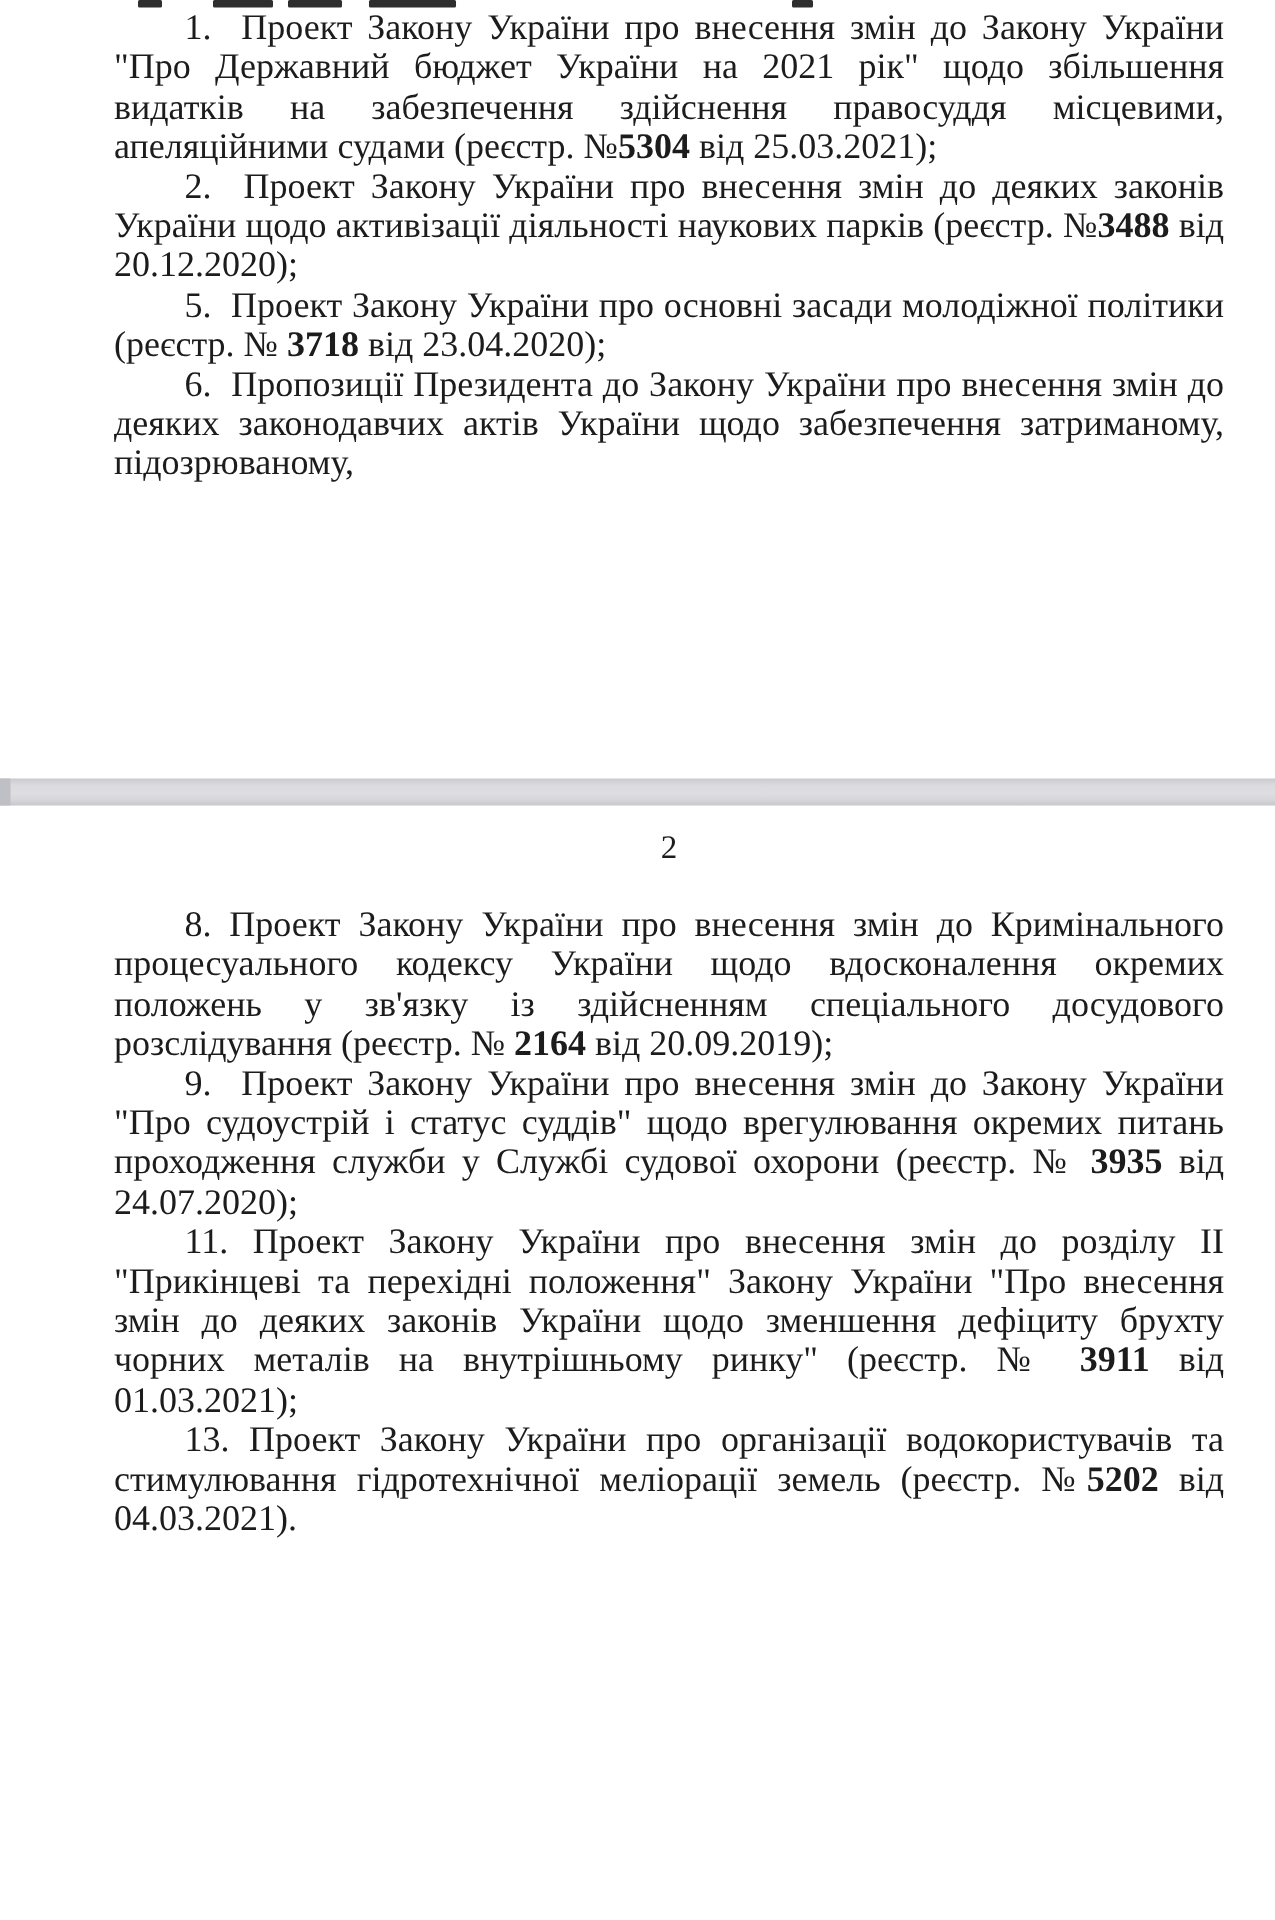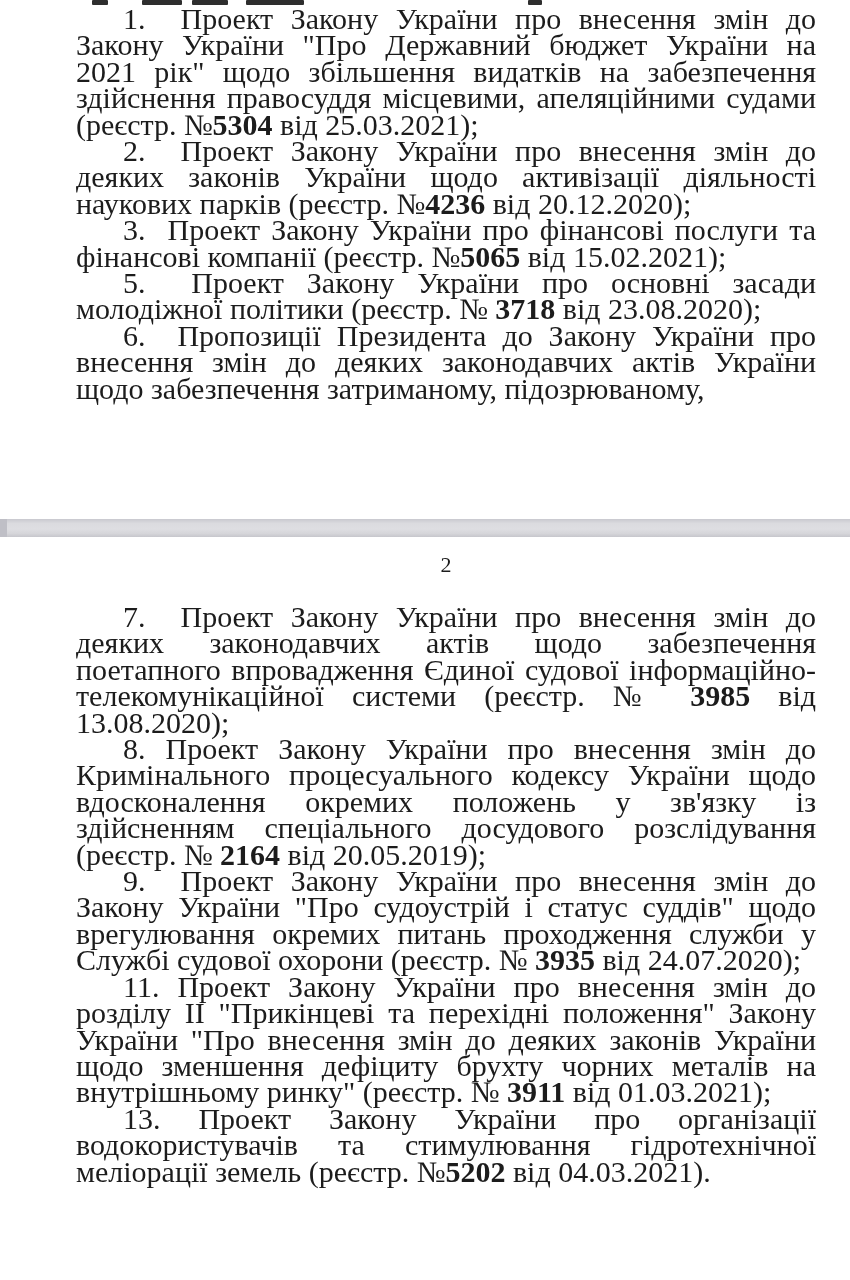--- a/index.html
+++ b/index.html
@@ -8,21 +8,21 @@
     background: #ffffff;
     overflow: hidden;
     position: relative;
     font-family: "Liberation Serif", "DejaVu Serif", serif;
   }
   .doc-text {
     position: absolute;
     left: 76px;
     width: 740px;
     color: #1c1c1c;
-    font-size: 30px;
+    font-size: 24px;
     line-height: 26.4px;
     text-align: justify;
   }
   .page1-text { top: 6px; }
   .page2-text { top: 604px; }
   .para { margin: 0; text-indent: 47px; }
   .para.noindent { text-indent: 0; }
   .para b { font-weight: bold; }
 
   
@@ -55,30 +55,28 @@
 <body>
 
 <div class="frag" style="left:92px;  width:16px;"></div>
 <div class="frag" style="left:142px; width:40px;"></div>
 <div class="frag" style="left:192px; width:36px;"></div>
 <div class="frag" style="left:246px; width:58px;"></div>
 <div class="frag" style="left:528px; width:14px;"></div>
 
 <div class="doc-text page1-text">
     <p class="para"><span>1.&nbsp; Проект Закону України про внесення змін до Закону України "Про Державний бюджет України на 2021 рік" щодо збільшення видатків на забезпечення здійснення правосуддя місцевими, апеляційними судами (реєстр. №</span><b>5304</b><span> від 25.03.2021);</span></p>
-    <p class="para"><span>2.&nbsp; Проект Закону України про внесення змін до деяких законів України щодо активізації діяльності наукових парків (реєстр. №</span><b>4236</b><span> від 20.12.2020);</span></p>
-    <p class="para"><span>3.&nbsp; Проект Закону України про фінансові послуги та фінансові компанії (реєстр. №</span><b>5065</b><span> від 15.02.2021);</span></p>
-    <p class="para"><span>5.&nbsp; Проект Закону України про основні засади молодіжної політики (реєстр. №&nbsp;</span><b>3718</b><span> від 23.08.2020);</span></p>
+    <p class="para"><span>2.&nbsp; Проект Закону України про внесення змін до деяких законів України щодо активізації діяльності наукових парків (реєстр. №</span><b>3488</b><span> від 20.12.2020);</span></p>
+    <p class="para"><span>5.&nbsp; Проект Закону України про основні засади молодіжної політики (реєстр. №&nbsp;</span><b>3718</b><span> від 23.04.2020);</span></p>
     <p class="para"><span>6.&nbsp; Пропозиції Президента до Закону України про внесення змін до деяких законодавчих актів України щодо забезпечення затриманому, підозрюваному,</span></p>
   </div>
 
 <div class="separator"></div>
 <div class="separator-left-cap"></div>
 
 <div class="page-number">2</div>
 
 <div class="doc-text page2-text">
-    <p class="para"><span>7.&nbsp; Проект Закону України про внесення змін до деяких законодавчих актів щодо забезпечення поетапного впровадження Єдиної судової інформаційно-телекомунікаційної системи (реєстр. №&nbsp;</span><b>3985</b><span> від 13.08.2020);</span></p>
-    <p class="para"><span>8.&nbsp;Проект Закону України про внесення змін до Кримінального процесуального кодексу України щодо вдосконалення окремих положень у зв'язку із здійсненням спеціального досудового розслідування (реєстр. №&nbsp;</span><b>2164</b><span> від 20.05.2019);</span></p>
+    <p class="para"><span>8.&nbsp;Проект Закону України про внесення змін до Кримінального процесуального кодексу України щодо вдосконалення окремих положень у зв'язку із здійсненням спеціального досудового розслідування (реєстр. №&nbsp;</span><b>2164</b><span> від 20.09.2019);</span></p>
     <p class="para"><span>9.&nbsp; Проект Закону України про внесення змін до Закону України "Про судоустрій і статус суддів" щодо врегулювання окремих питань проходження служби у Службі судової охорони (реєстр. №&nbsp;</span><b>3935</b><span> від 24.07.2020);</span></p>
     <p class="para"><span>11.&nbsp;Проект Закону України про внесення змін до розділу II "Прикінцеві та перехідні положення" Закону України "Про внесення змін до деяких законів України щодо зменшення дефіциту брухту чорних металів на внутрішньому ринку" (реєстр. №&nbsp;</span><b>3911</b><span> від 01.03.2021);</span></p>
     <p class="para"><span>13.&nbsp;Проект Закону України про організації водокористувачів та стимулювання гідротехнічної меліорації земель (реєстр. №</span><b>5202</b><span> від 04.03.2021).</span></p>
   </div>
 
 </body></html>

